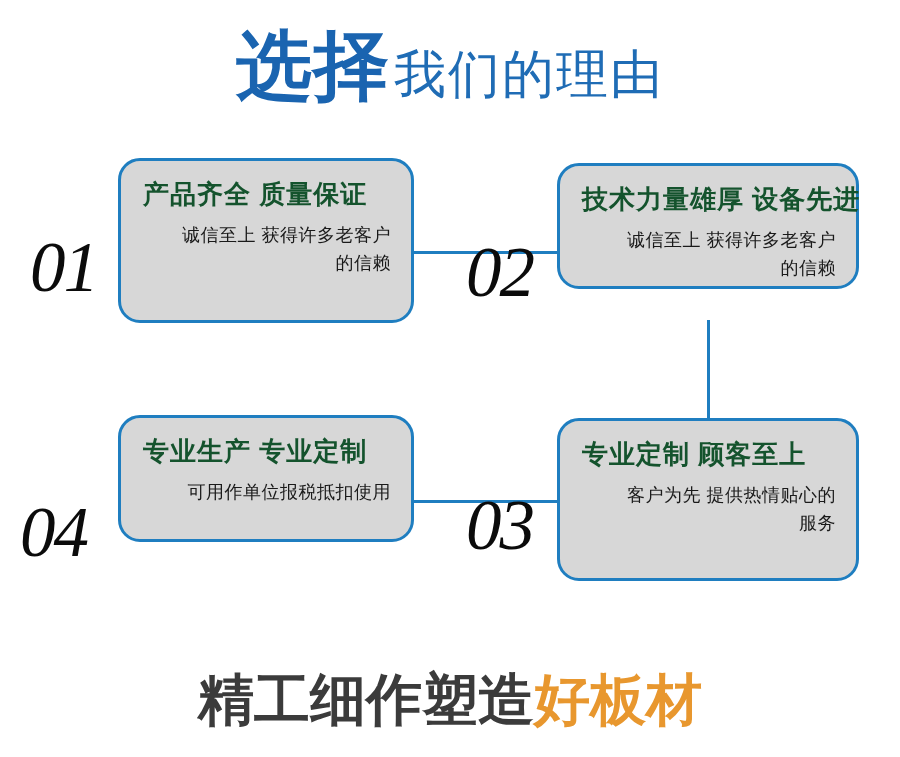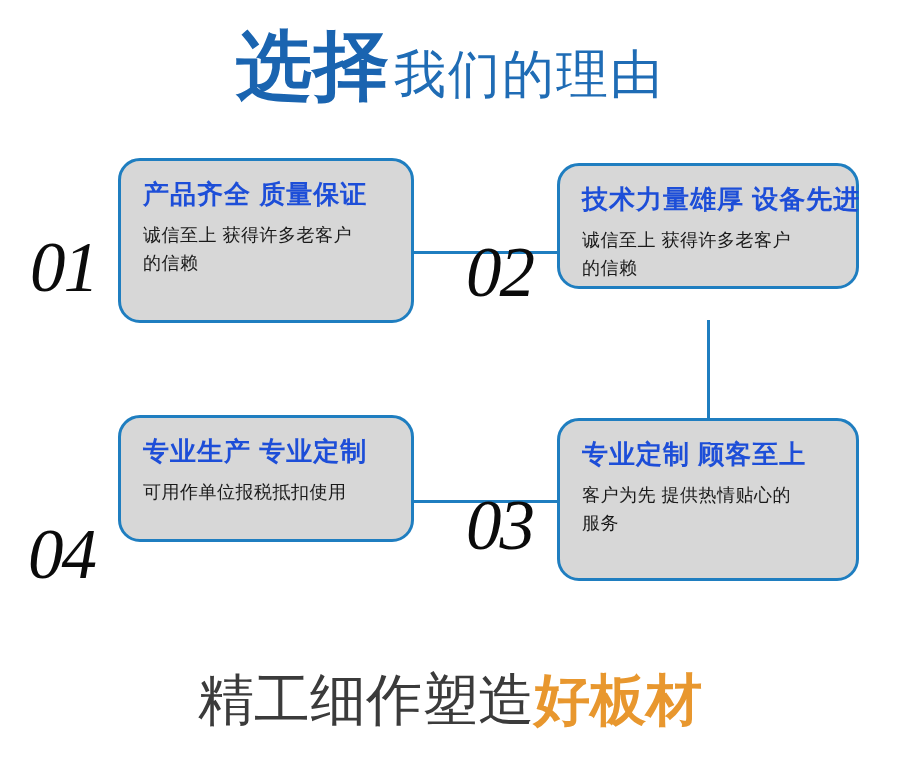--- a/index.html
+++ b/index.html
@@ -62,35 +62,35 @@
     box-sizing: border-box;
     background: #d7d7d7;
     border: 3px solid #1f7ec0;
     border-radius: 22px;
     padding: 18px 20px 14px 22px;
   }
   .card-title {
     font-family: "Liberation Sans", "DejaVu Sans", sans-serif;
     font-size: 26px;
     font-weight: bold;
-    color: #1d4ed8;
+    color: #14532d;
     line-height: 1.2;
     letter-spacing: 1px;
     white-space: nowrap;
   }
   .card-body {
     margin-top: 12px;
     font-family: "Liberation Sans", "DejaVu Sans", sans-serif;
     font-size: 18px;
     font-weight: normal;
     color: #1a1a1a;
     line-height: 1.55;
     letter-spacing: 0.5px;
   }
-  .card-body-line { display: block; white-space: nowrap; }
+  .card-body-line { display: block; white-space: nowrap; text-align: right; }
 
   
   .step-number {
     position: absolute;
     font-family: "Liberation Serif", "DejaVu Serif", serif;
     font-style: italic;
     font-weight: normal;
     font-size: 71px;
     color: #0b0b0b;
     line-height: 1;
@@ -105,21 +105,21 @@
     left: 0;
     top: 672px;
     width: 900px;
     text-align: center;
     white-space: nowrap;
     line-height: 1;
   }
   .footer-dark {
     font-family: "Liberation Sans", "DejaVu Sans", sans-serif;
     font-size: 56px;
-    font-weight: normal;
+    font-weight: bold;
     color: #3b3b3b;
     letter-spacing: 0px;
   }
   .footer-accent {
     font-family: "Liberation Sans", "DejaVu Sans", sans-serif;
     font-size: 56px;
     font-weight: bold;
     color: #e8972e;
     letter-spacing: 0px;
   }
@@ -148,21 +148,21 @@
 
   <div class="step-number" style="left:466px; top:237px;">02</div>
   <div class="card" style="left:557px; top:163px; width:302px; height:126px;">
     <div class="card-title">技术力量雄厚 设备先进</div>
     <div class="card-body">
       <span class="card-body-line">诚信至上 获得许多老客户</span>
       <span class="card-body-line">的信赖</span>
     </div>
   </div>
 
-  <div class="step-number" style="left:28px; top:497px;margin-top:22px;">04</div>
+  <div class="step-number" style="left:20px; top:497px;">04</div>
   <div class="card" style="left:118px; top:415px; width:296px; height:127px;">
     <div class="card-title">专业生产 专业定制</div>
     <div class="card-body">
       <span class="card-body-line">可用作单位报税抵扣使用</span>
     </div>
   </div>
 
   <div class="step-number" style="left:466px; top:490px;">03</div>
   <div class="card" style="left:557px; top:418px; width:302px; height:163px;">
     <div class="card-title">专业定制 顾客至上</div>

